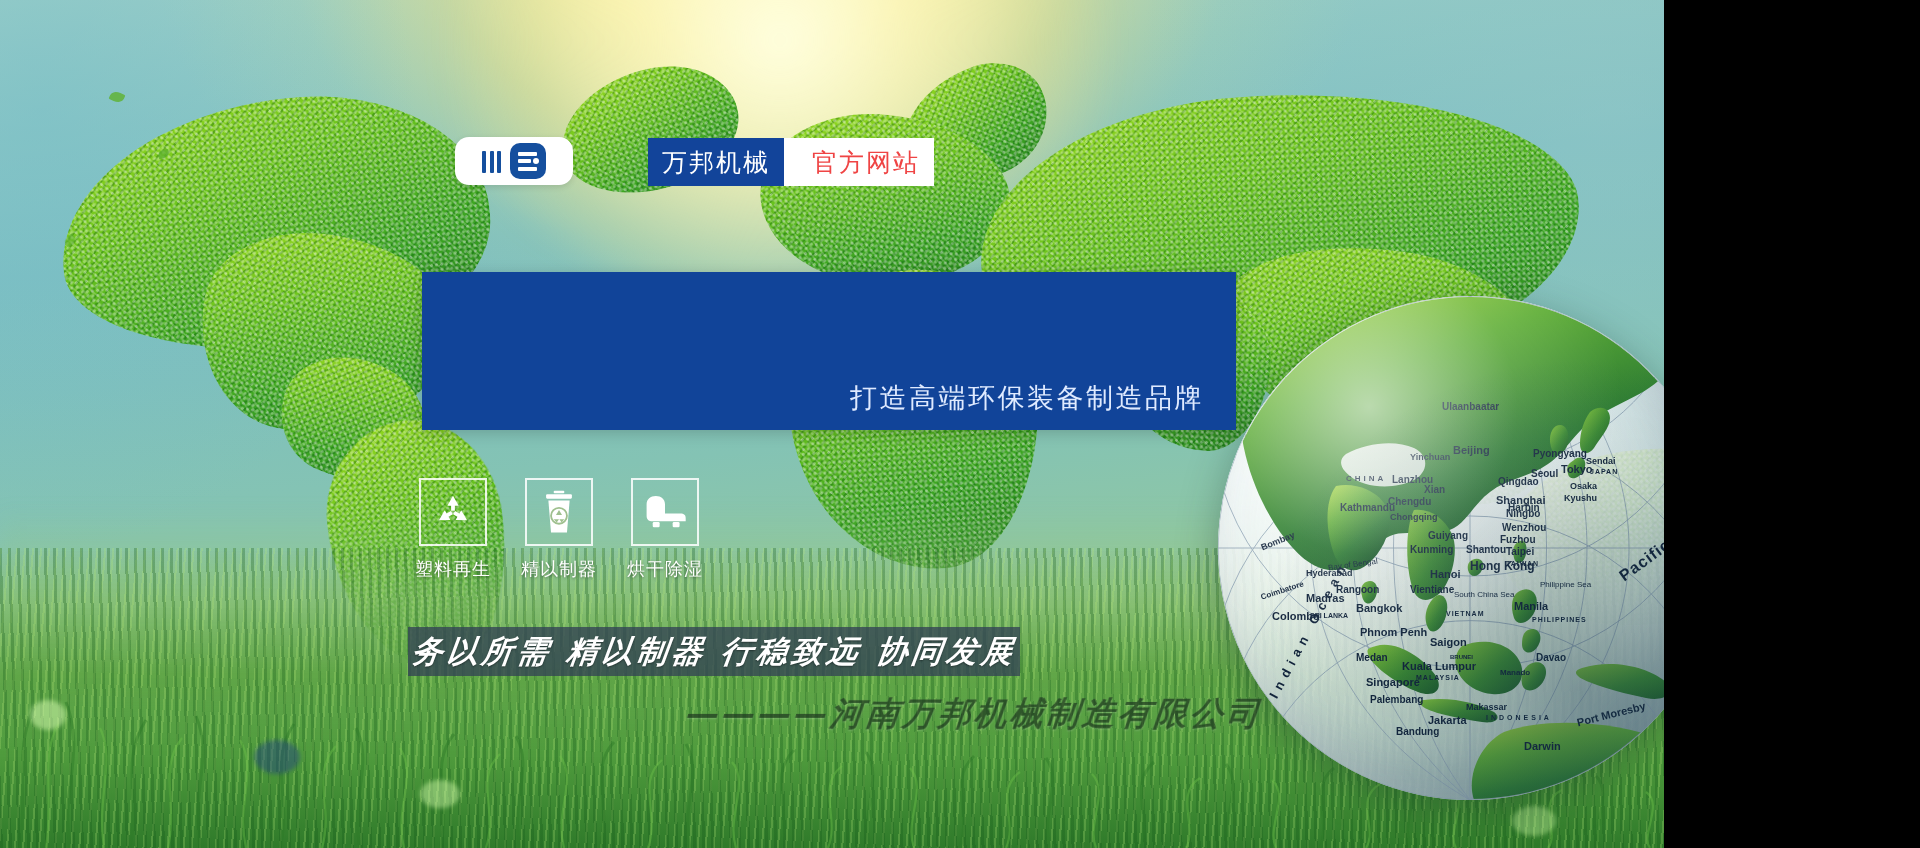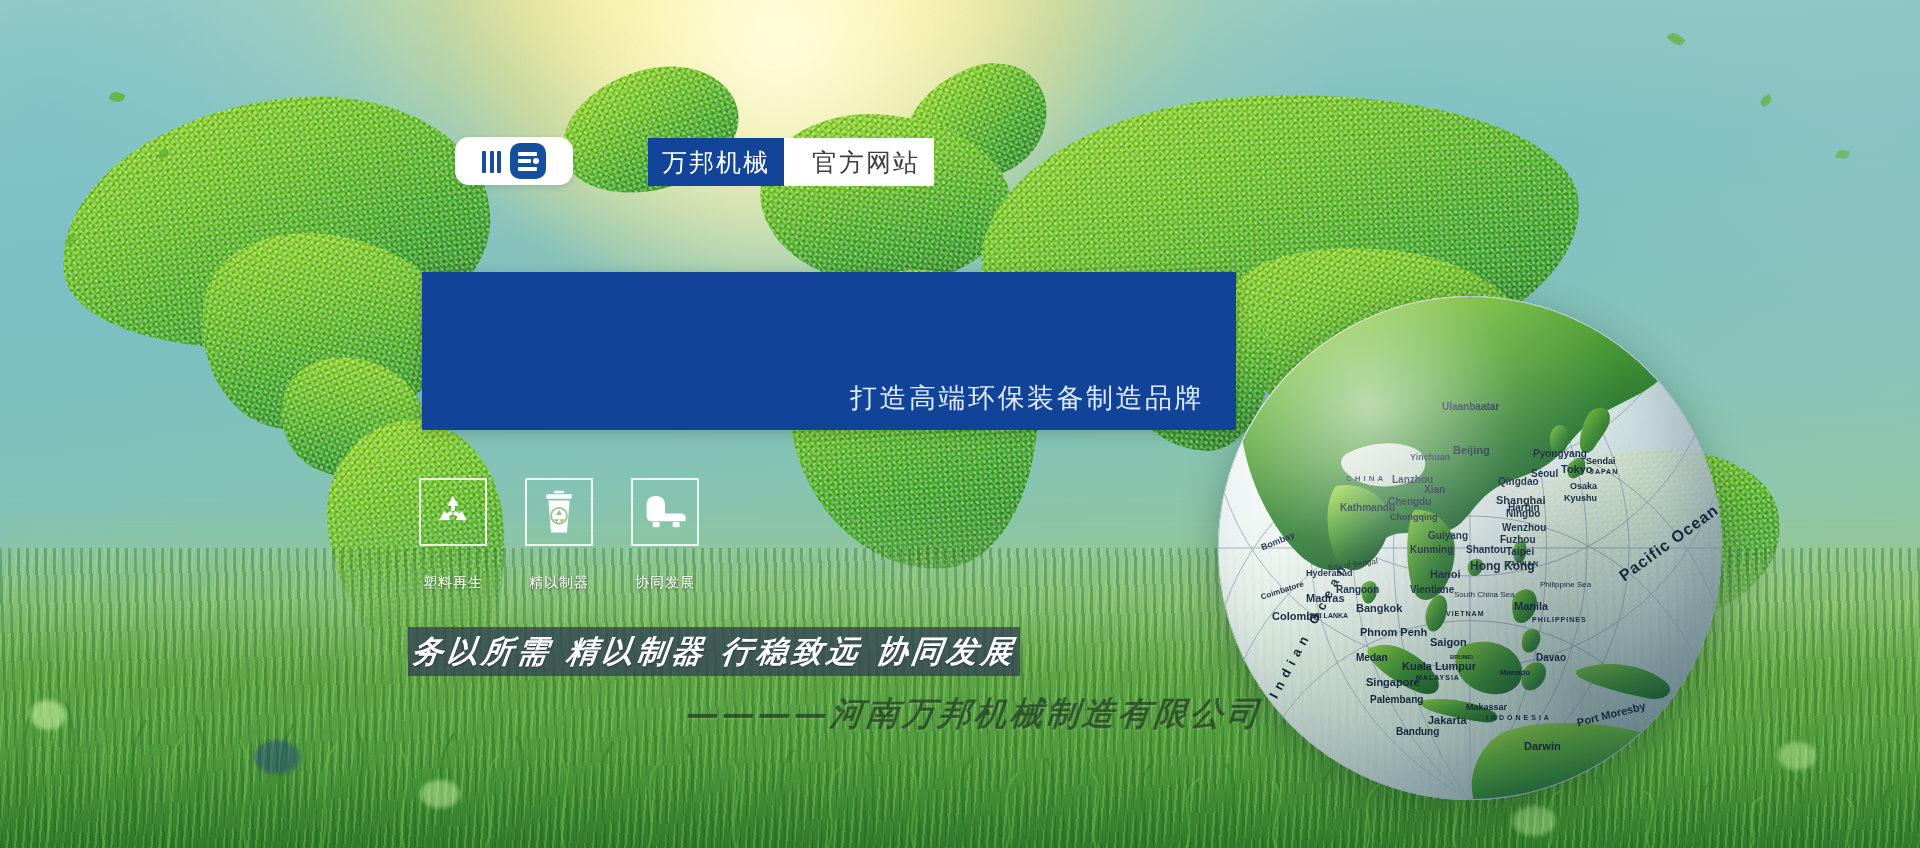--- a/index.html
+++ b/index.html
@@ -1,20 +1,20 @@
 <!DOCTYPE html>
 <html><head>
 <meta charset="utf-8">
 <style>
   html,body{margin:0;padding:0;background:#000;}
   body{font-family:"Liberation Sans","DejaVu Sans",sans-serif;}
 
   #stage{
     position:relative;
-    width:1920px;height:848px;
+    width:1664px;height:848px;
     overflow:hidden;
     
     background:
       radial-gradient(ellipse 760px 520px at 760px -60px, rgba(255,250,205,0.95) 0%, rgba(255,241,160,0.85) 22%, rgba(250,228,120,0.45) 42%, rgba(210,225,140,0.15) 62%, rgba(120,180,170,0.0) 80%),
       linear-gradient(175deg,#9fd0c8 0%, #8cc7c4 14%, #7dbfc2 28%, #7fc0bc 40%, #84c3b4 52%, #8cc6a8 62%, #92c79c 70%, #9ccb93 78%, #a9d08c 86%, #b6d585 100%);
   }
 
   
   .haze-l{position:absolute;left:0;top:0;width:420px;height:560px;
     background:radial-gradient(ellipse at 10% 20%, rgba(120,190,200,0.55) 0%, rgba(120,190,200,0) 70%);}
@@ -110,21 +110,21 @@
   #logo-b:after{content:"";position:absolute;right:7px;top:15px;width:6px;height:6px;background:#fff;border-radius:50%;}
 
   
   #brand-tabs{position:absolute;left:648px;top:138px;height:48px;display:flex;}
   .btab{
     display:flex;align-items:center;justify-content:center;
     font-size:25px;letter-spacing:2px;padding:0 14px;height:48px;
     font-family:"DejaVu Sans","Liberation Sans",sans-serif;
   }
   .btab-primary{background:#12449a;color:#ffffff;}
-  .btab-secondary{background:#ffffff;color:#404040;padding-left:28px;}
+  .btab-secondary{background:#ffffff;color:#ef4444;padding-left:28px;}
 
   
   #title-panel{
     position:absolute;left:422px;top:272px;width:814px;height:158px;
     background:#114499;
     box-shadow:0 3px 14px rgba(0,0,0,.18);
   }
   #company-name{
     position:absolute;left:32px;top:14px;
     font-size:58px;line-height:1.12;color:#eef4ff;letter-spacing:4px;
@@ -139,21 +139,21 @@
   }
 
   
   #service-row{position:absolute;left:418px;top:478px;display:flex;gap:36px;}
   .svc{width:70px;display:flex;flex-direction:column;align-items:center;}
   .svc-box{
     width:68px;height:68px;border:2px solid rgba(255,255,255,.85);
     display:flex;align-items:center;justify-content:center;box-sizing:border-box;
   }
   .svc-label{
-    margin-top:28px;font-size:14px;color:#ffffff;letter-spacing:1px;white-space:nowrap;
+    margin-top:11px;font-size:18px;color:#ffffff;letter-spacing:1px;white-space:nowrap;
     font-family:"DejaVu Sans","Liberation Sans",sans-serif;
     text-shadow:0 1px 3px rgba(0,0,0,.45);
   }
 
   
   #tagline-bar{
     position:absolute;left:408px;top:627px;width:612px;height:49px;
     background:rgba(51,66,85,.78);
     display:flex;align-items:center;justify-content:center;
   }
@@ -517,21 +517,21 @@
       <div class="svc-box">
         <svg width="46" height="34" viewBox="0 0 60 44">
           <g fill="#ffffff">
             <path d="M6 12 C 6 5 11 1 18 1 C 25 1 30 5 30 12 L 30 24 L 50 24 C 55 24 57 26 57 30 L 57 34 L 12 34 C 8 34 6 31 6 27 Z"></path>
             <rect x="14" y="35" width="9" height="7" rx="1.6"></rect>
             <rect x="40" y="35" width="9" height="7" rx="1.6"></rect>
           </g>
           <ellipse cx="18" cy="12" rx="6.5" ry="8" fill="none" stroke="#ffffff" stroke-width="2.6"></ellipse>
         </svg>
       </div>
-      <div class="svc-label">协同发展</div>
+      <div class="svc-label">烘干除湿</div>
     </div>
 
   </div>
 
   <div id="tagline-bar">
     <div id="tagline-text">务以所需 精以制器 行稳致远 协同发展</div>
   </div>
   <div id="signature">————河南万邦机械制造有限公司</div>
 
 </div>

